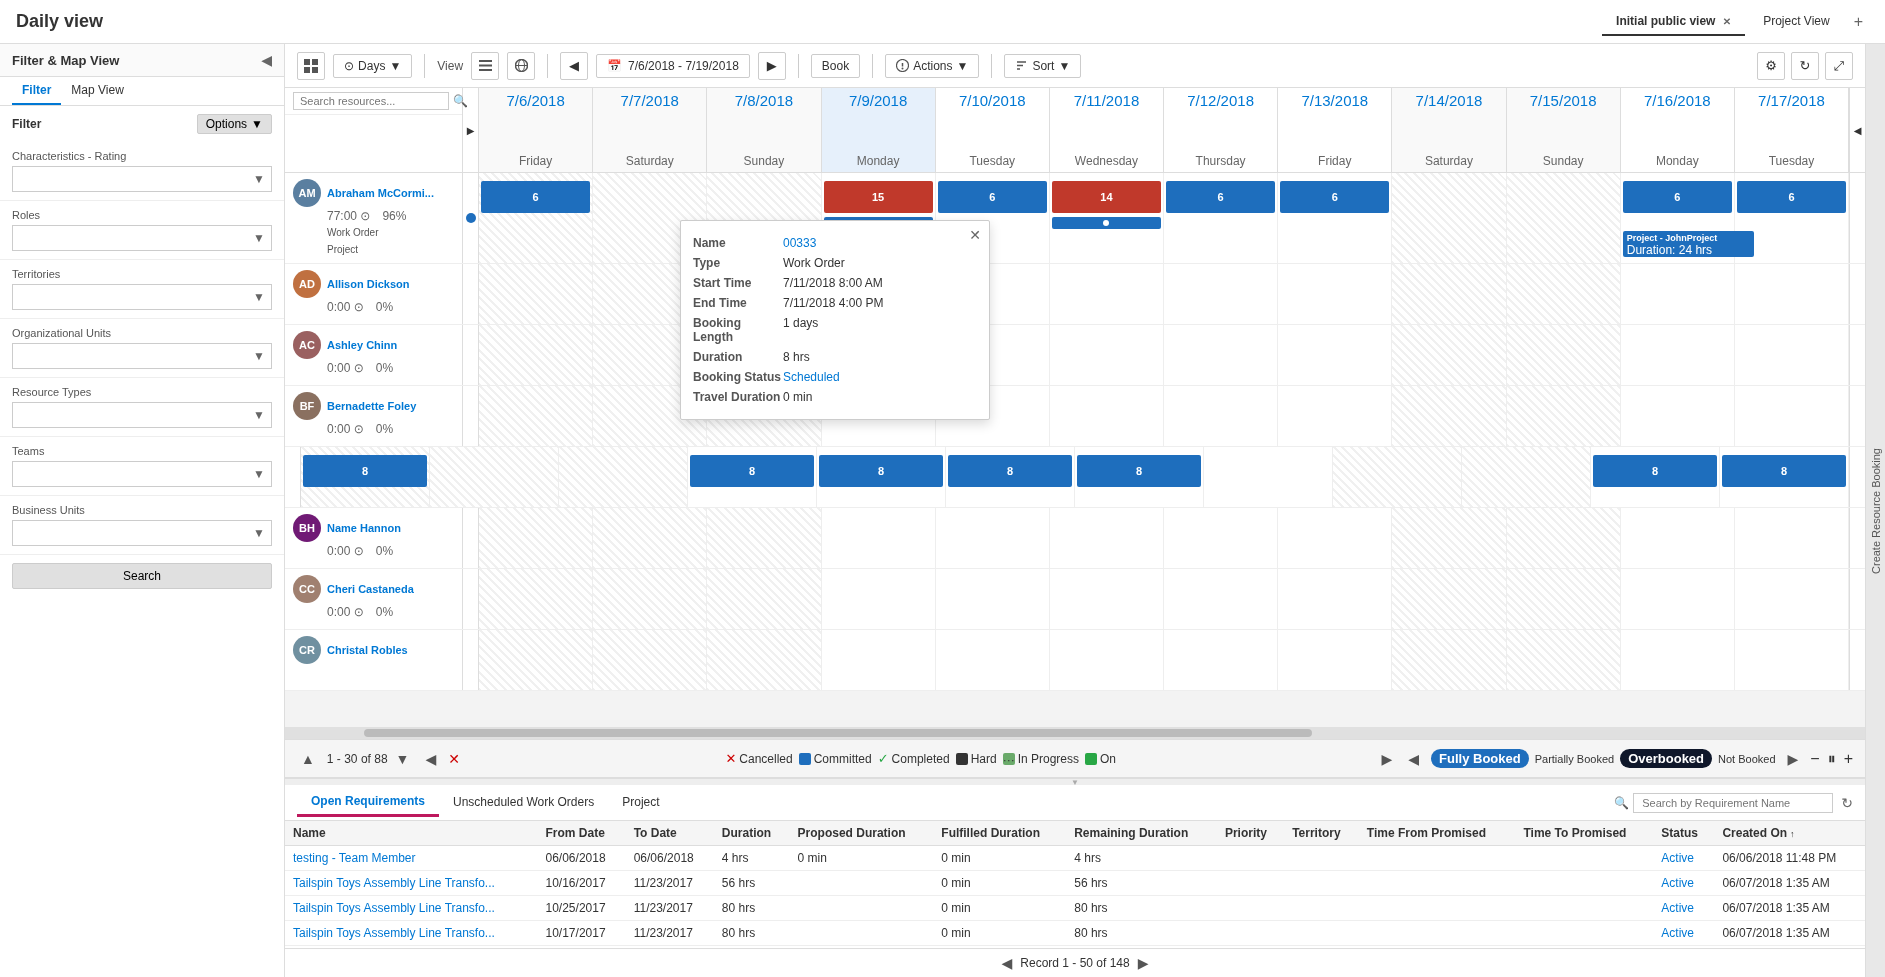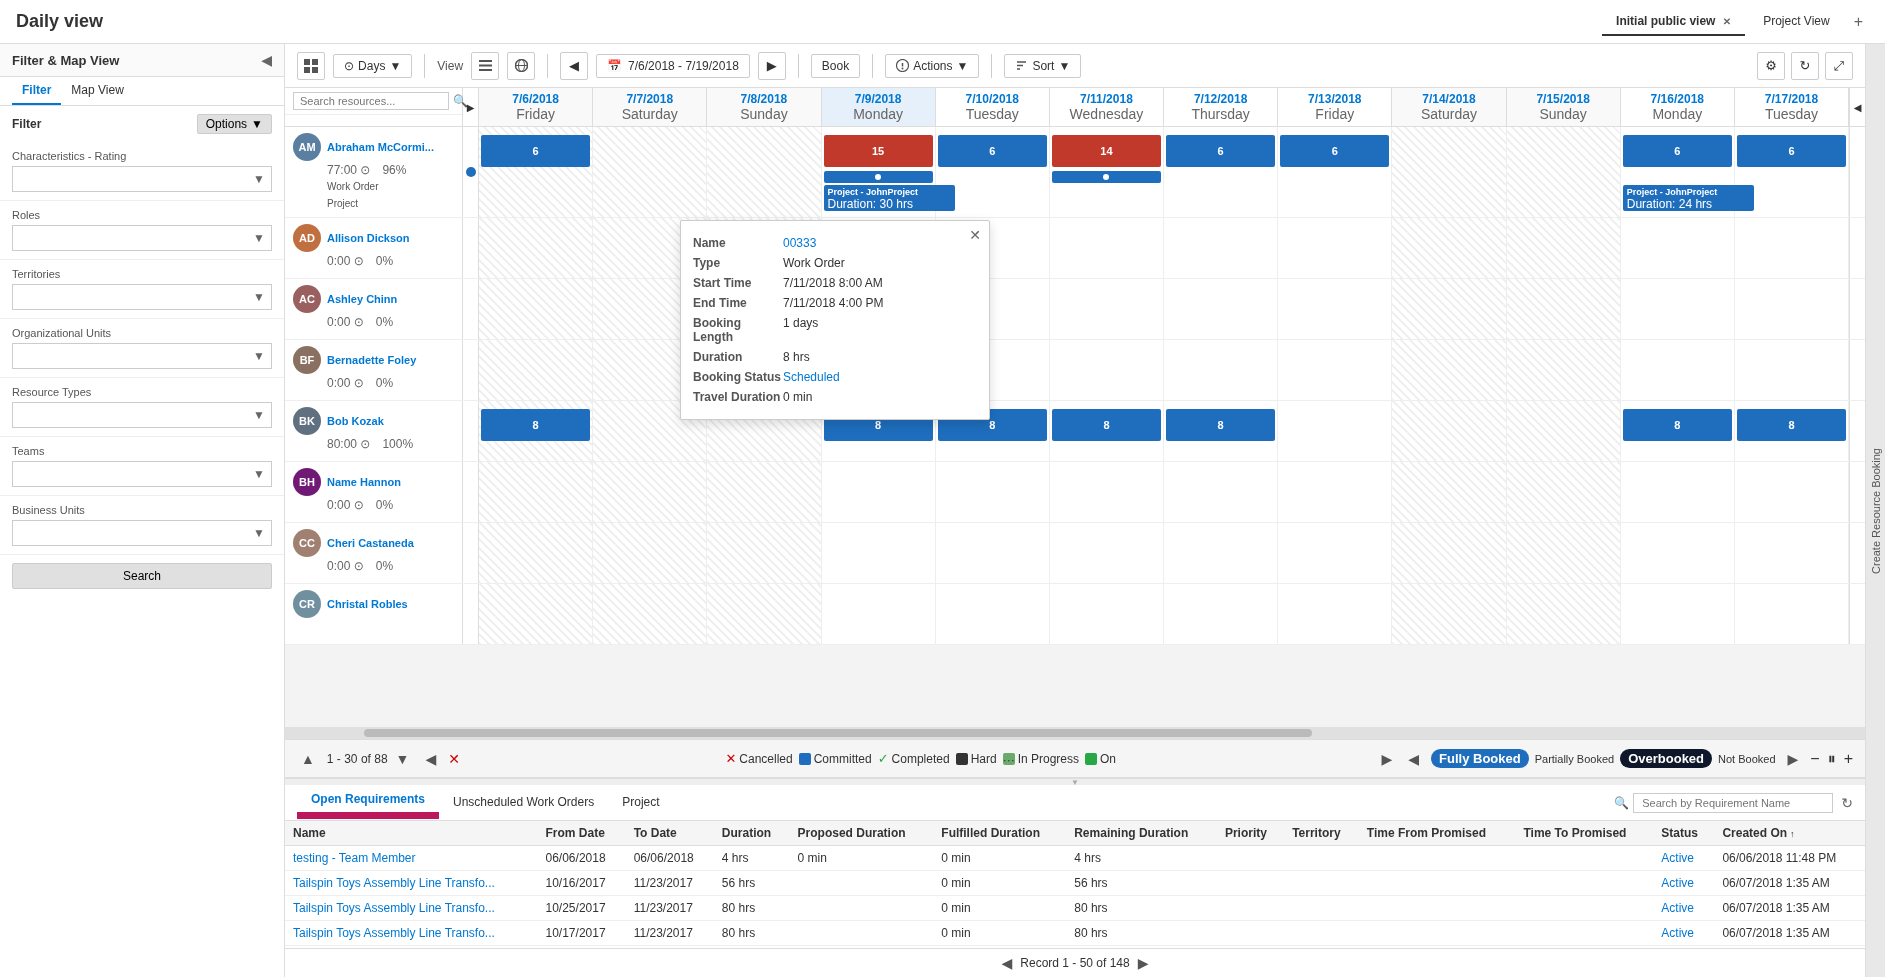--- a/index.html
+++ b/index.html
@@ -43,22 +43,22 @@
 
     
     .grid-area { flex: 1; display: flex; flex-direction: column; overflow: hidden; }
     .grid-header-row { display: flex; background: #fff; border-bottom: 1px solid #ddd; min-height: 36px; }
     .resource-col-header { width: 178px; min-width: 178px; border-right: 1px solid #ddd; display: flex; flex-direction: column; }
     .resource-search-box { padding: 4px 8px; display: flex; align-items: center; gap: 4px; border-bottom: 1px solid #eee; }
     .resource-search-input { flex: 1; border: 1px solid #ccc; padding: 2px 6px; font-size: 11px; }
     .resource-search-icon { font-size: 12px; color: #666; cursor: pointer; }
     .date-cols { display: flex; flex: 1; overflow: hidden; }
     .date-col { flex: 1; min-width: 80px; border-right: 1px solid #ddd; text-align: center; padding: 4px 2px; }
-    .date-col-date { font-size: 12px; font-weight: 700; color: #0078d4; }
-    .date-col-day { font-size: 14px; color: #666; }
+    .date-col-date { font-size: 15px; font-weight: 400; color: #0078d4; }
+    .date-col-day { font-size: 12px; color: #666; margin-top: 45px; }
     .date-col-weekend { background: #f9f9f9; }
     .date-col-today { background: #e6f0fb; }
 
     
     .grid-body { flex: 1; overflow-y: auto; overflow-x: hidden; position: relative; }
     .resource-row { display: flex; border-bottom: 1px solid #eee; min-height: 60px; background: #fff; }
     .resource-info { width: 178px; min-width: 178px; border-right: 1px solid #ddd; padding: 6px 8px; display: flex; flex-direction: column; gap: 2px; }
     .resource-avatar-row { display: flex; align-items: center; gap: 6px; }
     .resource-avatar { width: 28px; height: 28px; border-radius: 50%; background: #ccc; overflow: hidden; font-size: 11px; display: flex; align-items: center; justify-content: center; color: #fff; font-weight: 600; }
     .resource-name { font-size: 11px; font-weight: 600; color: #0078d4; cursor: pointer; }
@@ -76,21 +76,21 @@
     .legend-items { display: flex; align-items: center; gap: 6px; flex: 1; justify-content: center; }
     .legend-item { display: flex; align-items: center; gap: 3px; font-size: 11px; }
     .legend-dot { width: 12px; height: 12px; border-radius: 2px; display: inline-block; }
     .booking-legend { display: flex; align-items: center; gap: 6px; }
     .booking-pill { padding: 2px 8px; border-radius: 10px; font-size: 13px; color: #fff; font-weight: 600; }
 
     
     .bottom-panel { height: 200px; border-top: 2px solid #ddd; background: #fff; display: flex; flex-direction: column; }
     .bottom-panel-tabs { display: flex; align-items: center; padding: 0 12px; border-bottom: 1px solid #ddd; height: 36px; gap: 0; }
     .bp-tab { padding: 6px 14px; font-size: 12px; cursor: pointer; border-bottom: 2px solid transparent; }
-    .bp-tab.active { border-bottom: 7px solid #be185d; color: #0078d4; font-weight: 600; }
+    .bp-tab.active { border-bottom: 3px solid #be185d; color: #0078d4; font-weight: 600; }
     .bp-tab-right { margin-left: auto; display: flex; align-items: center; gap: 8px; }
     .bp-search { display: flex; align-items: center; gap: 4px; }
     .bp-search-input { border: 1px solid #ccc; padding: 3px 8px; font-size: 11px; width: 200px; color: #999; }
     .bp-refresh { font-size: 14px; color: #666; cursor: pointer; }
 
     
     .data-table { width: 100%; border-collapse: collapse; font-size: 11px; }
     .data-table th { background: #f5f5f5; border-bottom: 1px solid #ddd; padding: 5px 8px; text-align: left; font-weight: 600; color: #333; white-space: nowrap; }
     .data-table td { padding: 5px 8px; border-bottom: 1px solid #eee; color: #333; }
     .data-table-link { color: #0078d4; cursor: pointer; text-decoration: none; }
@@ -510,30 +510,20 @@
                 <div class="resource-cell"></div>
                 <div class="resource-cell"></div>
                 <div class="resource-cell resource-cell-weekend"></div>
                 <div class="resource-cell resource-cell-weekend"></div>
                 <div class="resource-cell"></div>
                 <div class="resource-cell"></div>
               </div>
               <div style="width: 16px; min-width: 16px; border-left: 1px solid rgb(221, 221, 221);"></div>
             </div>
             <div class="resource-row">
-              <div class="resource-info">
-                <div class="resource-avatar-row">
-                  <div class="resource-avatar" style="background: rgb(96, 112, 128);">BK</div>
-                  <div class="resource-name">Bob Kozak</div>
-                </div>
-                <div class="resource-meta">
-                  <span>80:00 ⊙</span> 
-                  <span>100%</span>
-                </div>
-              </div>
               <div style="width: 16px; min-width: 16px; border-right: 1px solid rgb(221, 221, 221); position: relative;"></div>
               <div class="resource-cells">
                 <div class="resource-cell resource-cell-weekend">
                   <div class="booking-block">8</div>
                 </div>
                 <div class="resource-cell resource-cell-weekend"></div>
                 <div class="resource-cell resource-cell-weekend"></div>
                 <div class="resource-cell">
                   <div class="booking-block">8</div>
                 </div>

